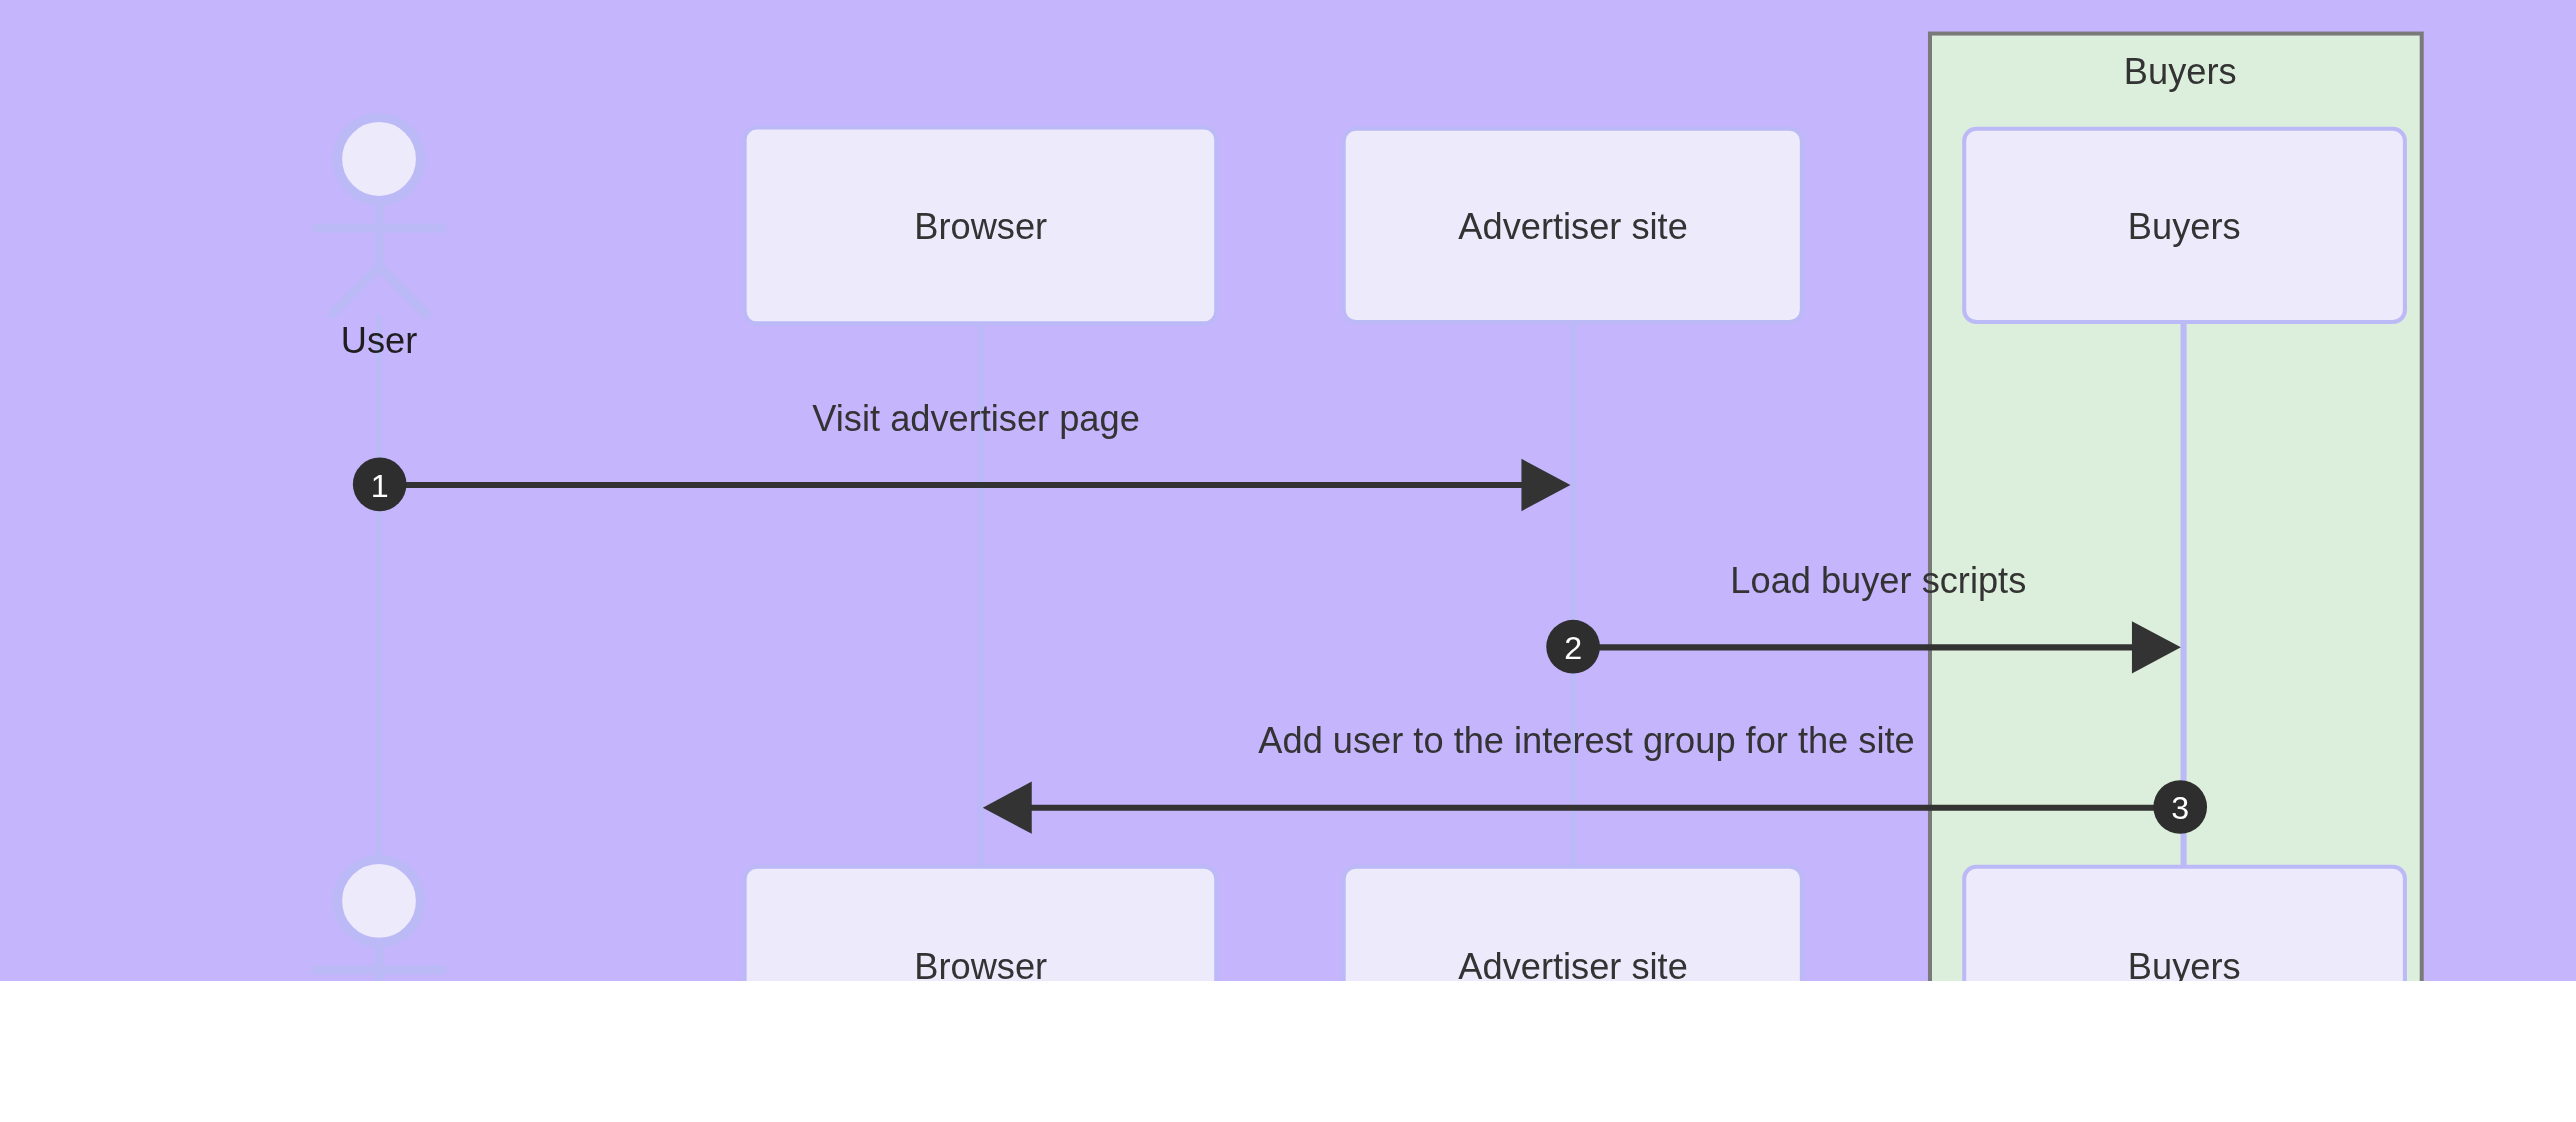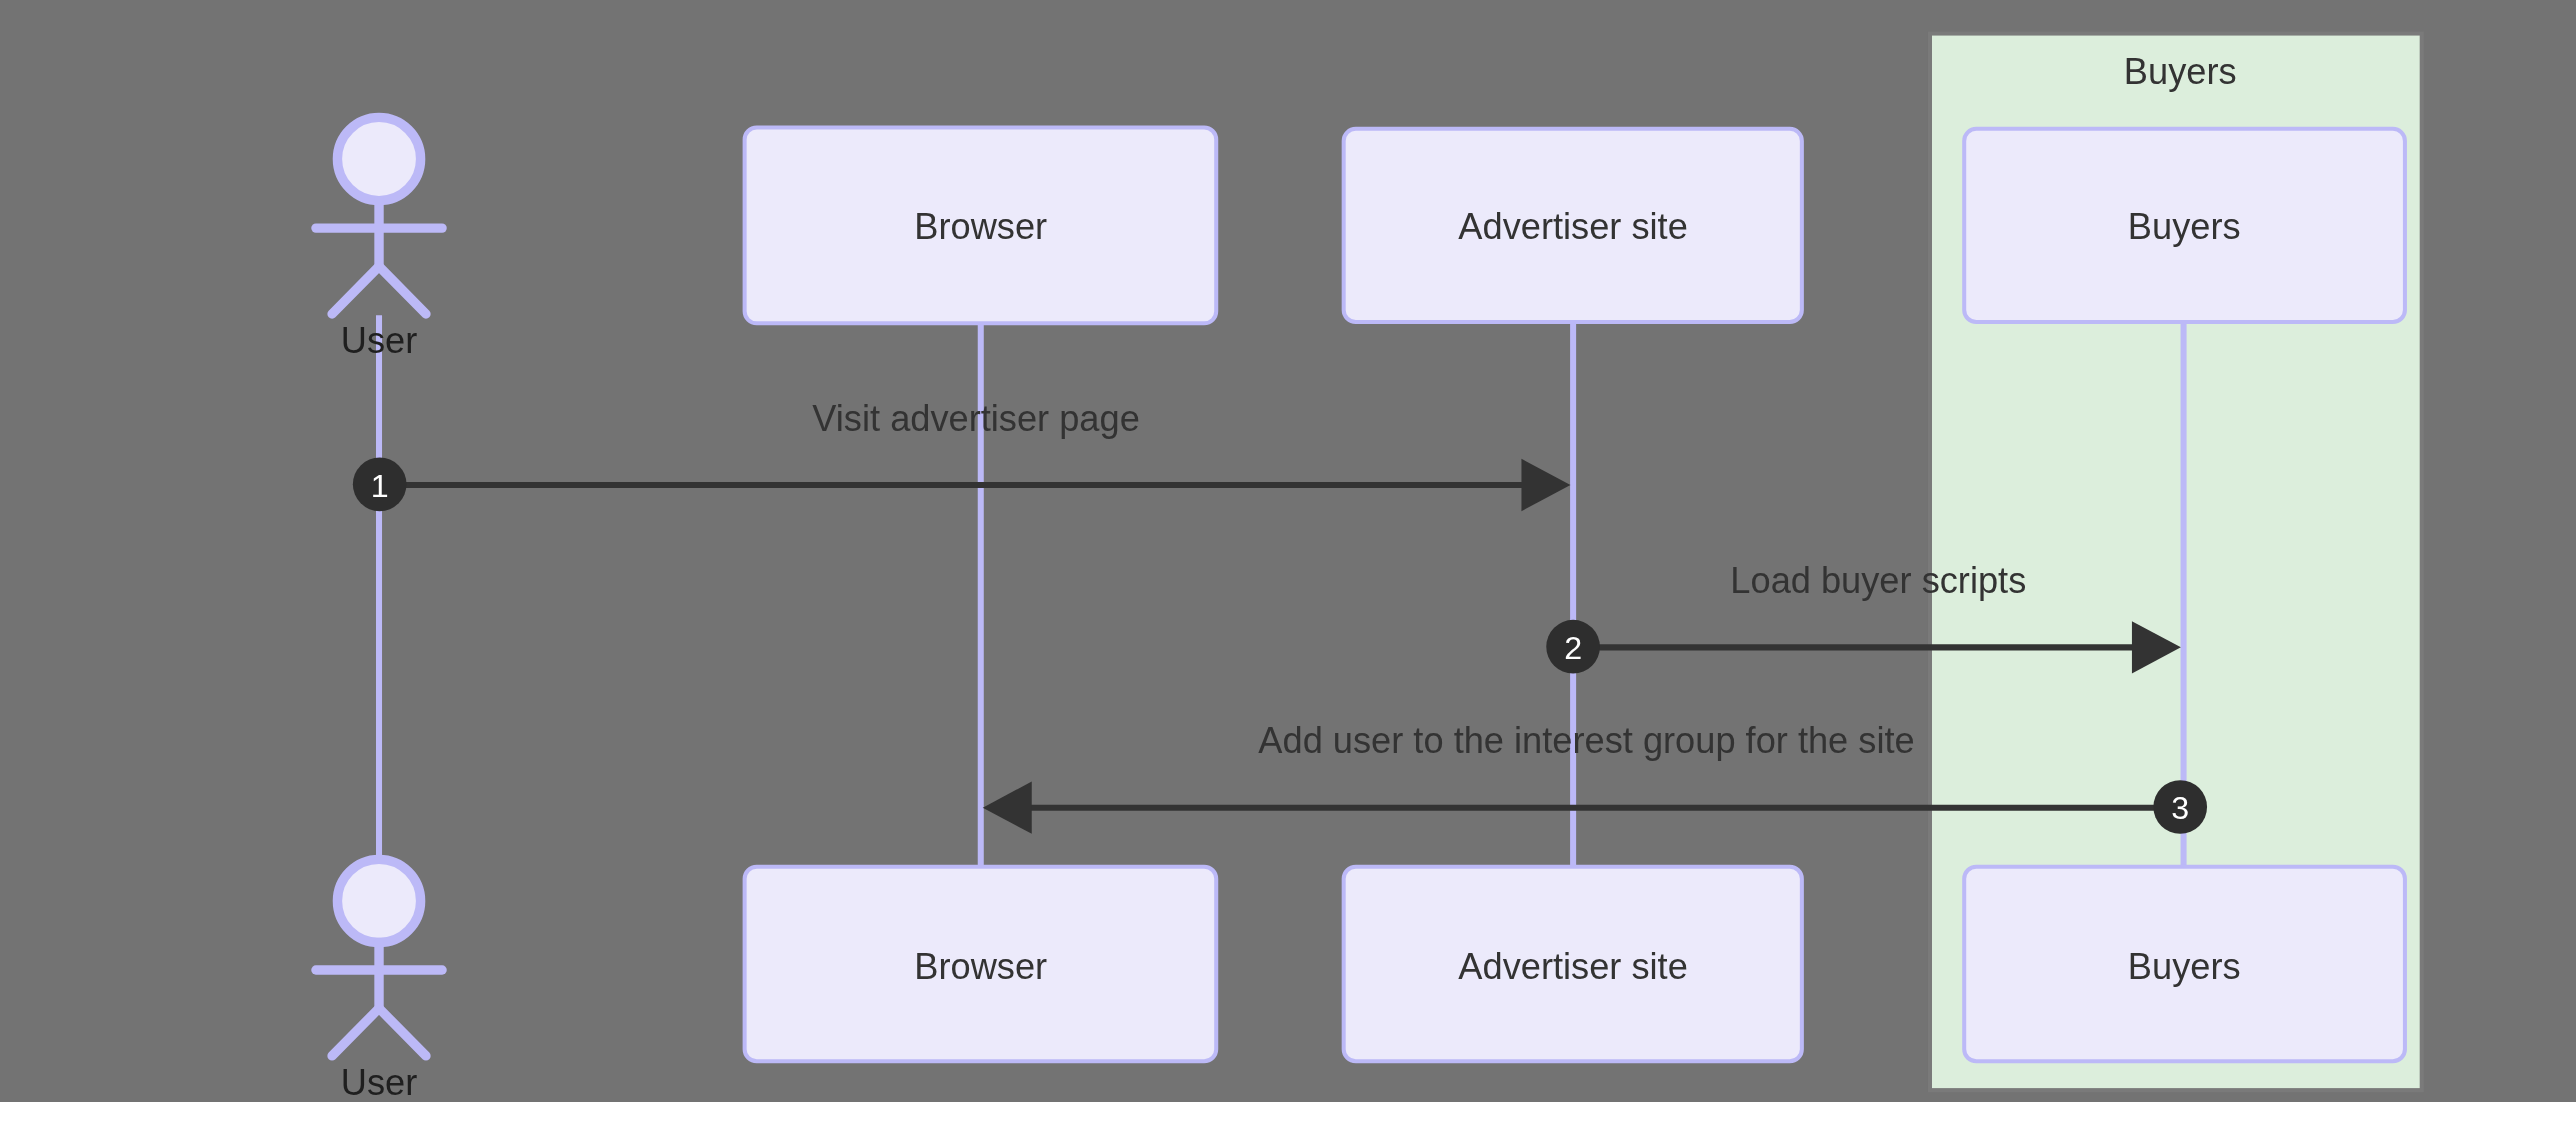--- a/index.html
+++ b/index.html
@@ -7,22 +7,22 @@
     margin: 0;
     padding: 0;
     background: #ffffff;
   }
   body {
     font-family: "Liberation Sans", sans-serif;
   }
   #diagram-root {
     position: relative;
     width: 2576px;
-    height: 1102px;
-    background: #737373;
+    height: 981px;
+    background: #c4b5fd;
     overflow: hidden;
   }
   #seq-svg {
     position: absolute;
     left: 0;
     top: 0;
     width: 2576px;
     height: 1123px;
     display: block;
   }

